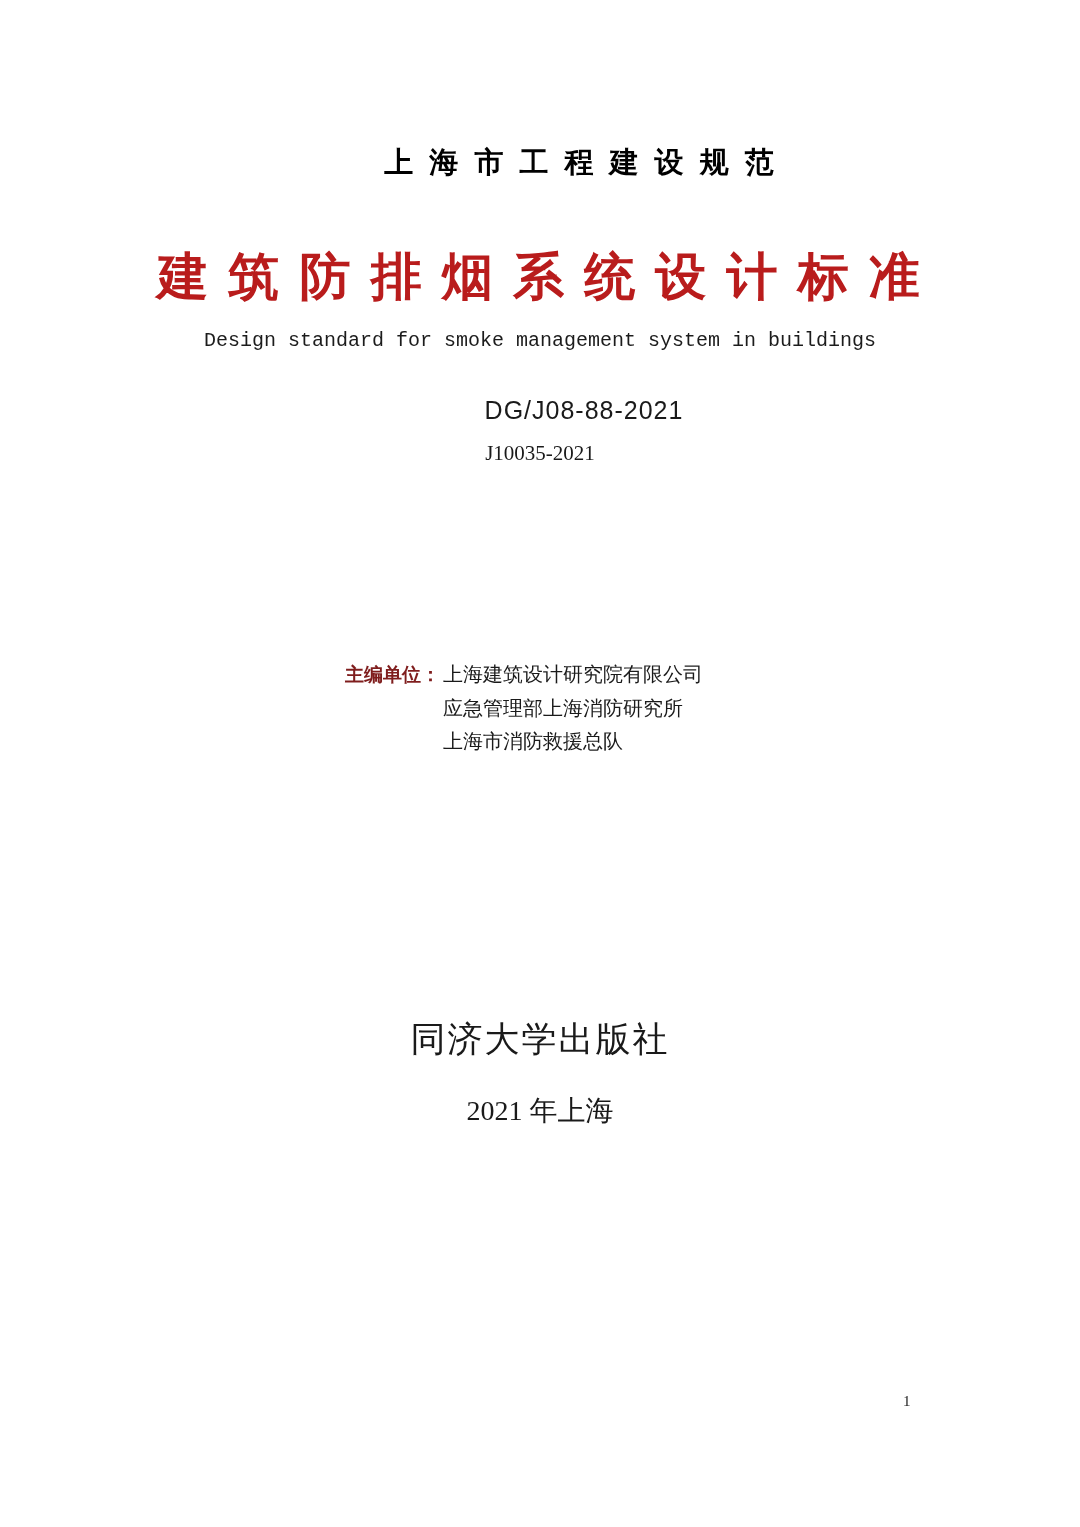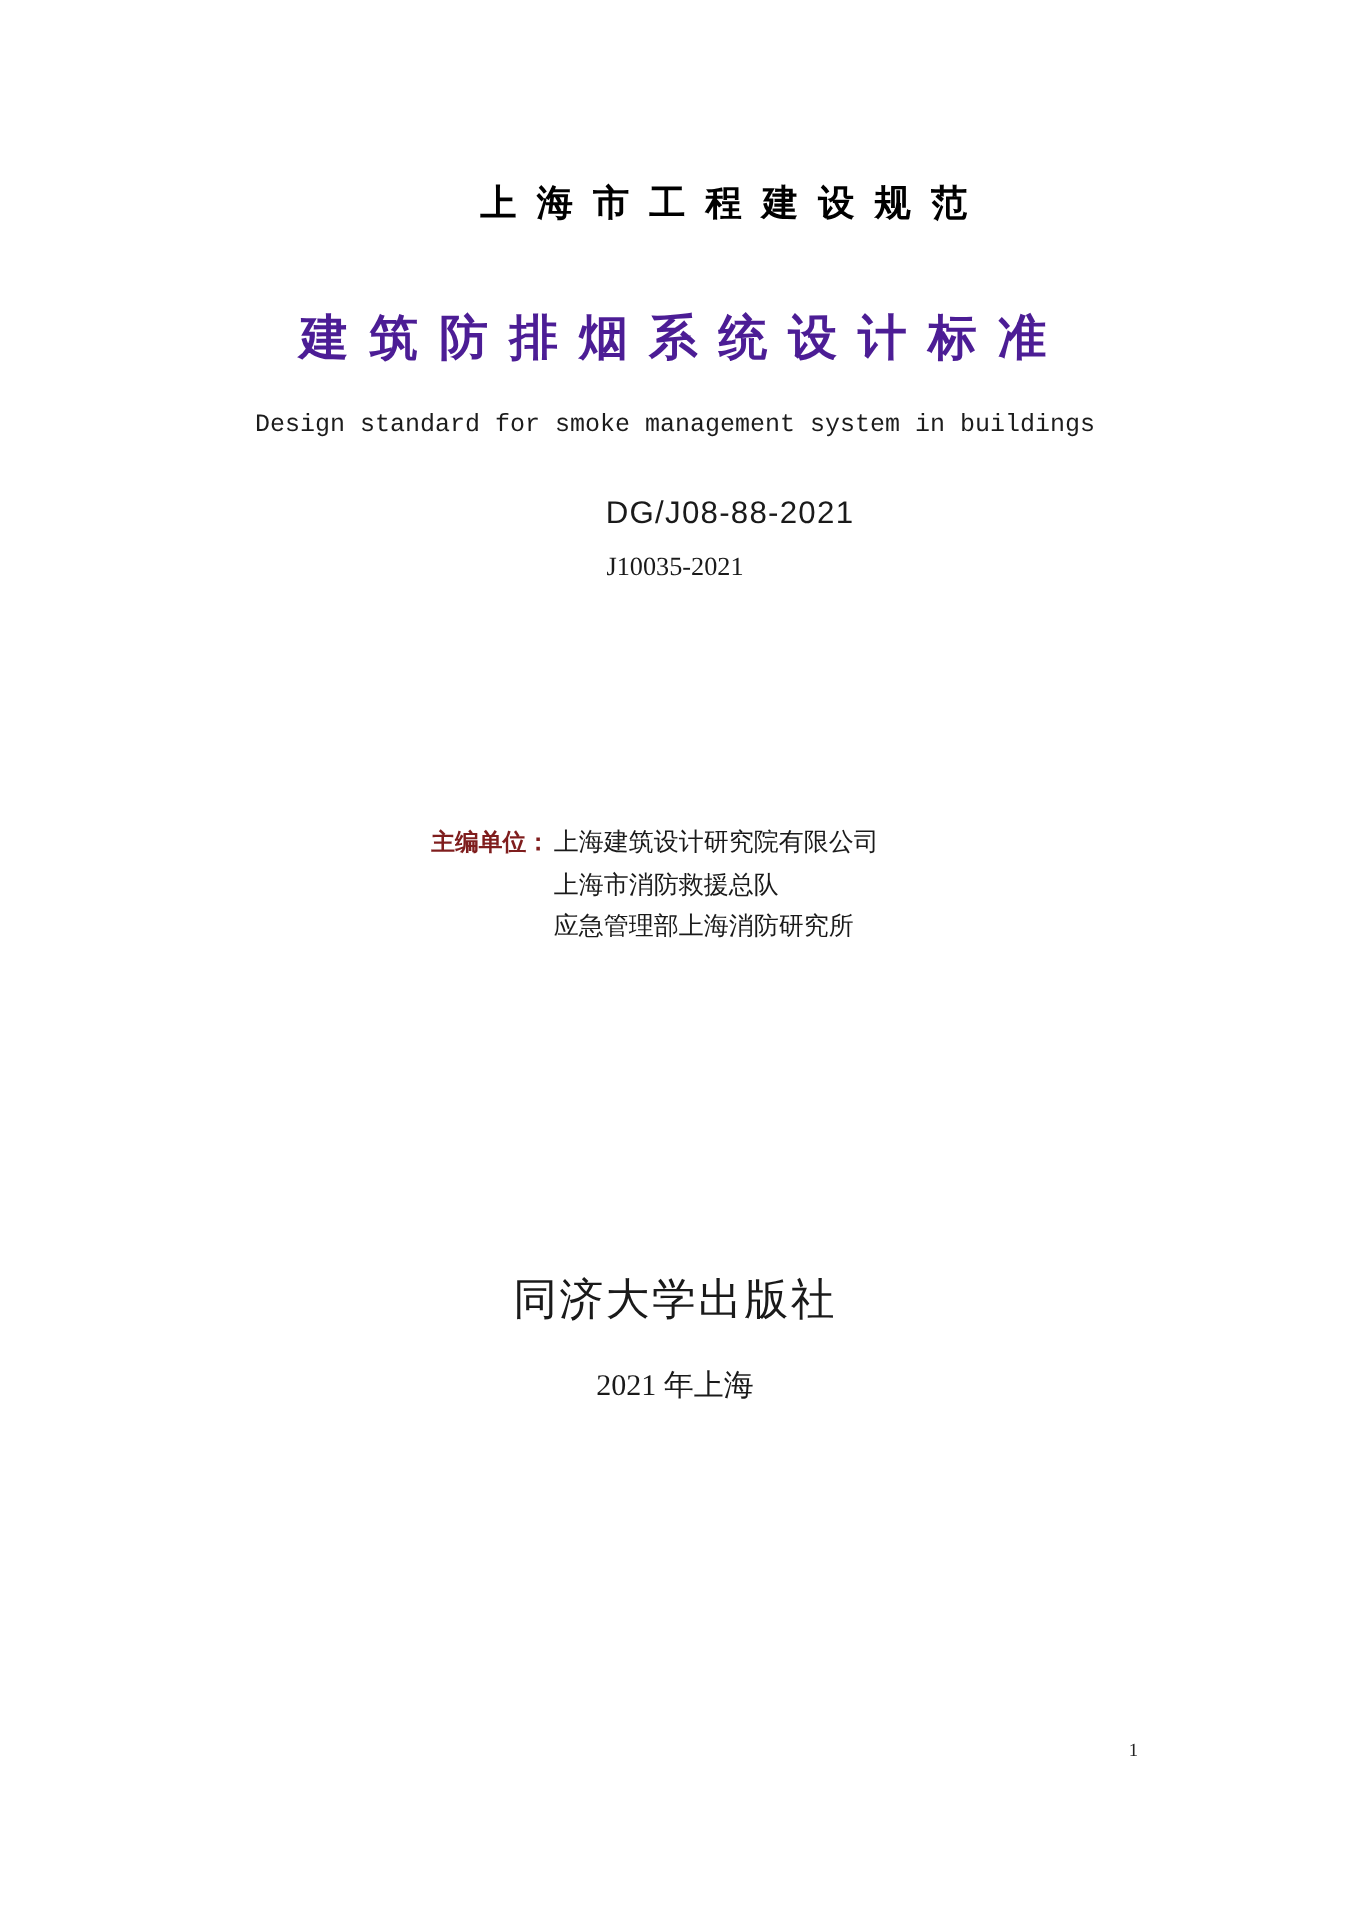--- a/index.html
+++ b/index.html
@@ -29,23 +29,23 @@
     font-weight: bold;
     font-size: 29px;
     letter-spacing: 4px;
     color: #000000;
     padding-left: 41px;
   }
   .doc-title {
     top: 243px;
     font-family: "Liberation Sans", sans-serif;
     font-weight: bold;
-    font-size: 39px;
+    font-size: 51px;
     letter-spacing: 3px;
-    color: #4c1d95;
+    color: #b91c1c;
   }
   .doc-title-en {
     top: 329px;
     font-family: "Liberation Mono", "DejaVu Sans Mono", monospace;
     font-size: 20px;
     color: #1c1c1c;
   }
   .standard-code {
     top: 396px;
     font-family: "Liberation Sans", sans-serif;
@@ -89,21 +89,21 @@
   .publisher {
     top: 1016px;
     font-family: "Liberation Serif", serif;
     font-size: 35px;
     letter-spacing: 2px;
     color: #1a1a1a;
   }
   .publication-year {
     top: 1092px;
     font-family: "Liberation Serif", serif;
-    font-size: 24px;
+    font-size: 28px;
     color: #1a1a1a;
   }
   .page-number {
     position: absolute;
     left: 903px;
     top: 1393px;
     font-family: "Liberation Serif", serif;
     font-size: 15px;
     color: #222222;
   }
@@ -121,24 +121,24 @@
 
   <div class="centered standard-code">DG/J08-88-2021</div>
 
   <div class="centered filing-code">J10035-2021</div>
 
   <div class="info-block">
     <div class="info-line">
       <span class="info-label">主编单位：</span><span class="info-value">上海建筑设计研究院有限公司</span>
     </div>
     <div class="info-line indent">
-      <span class="info-value">上海市消防救援总队</span>
+      <span class="info-value">应急管理部上海消防研究所</span>
     </div>
     <div class="info-line indent">
-      <span class="info-value">应急管理部上海消防研究所</span>
+      <span class="info-value">上海市消防救援总队</span>
     </div>
   </div>
 
   <div class="centered publisher">同济大学出版社</div>
 
   <div class="centered publication-year">2021 年上海</div>
 
   <div class="page-number">1</div>
 
 </div>

